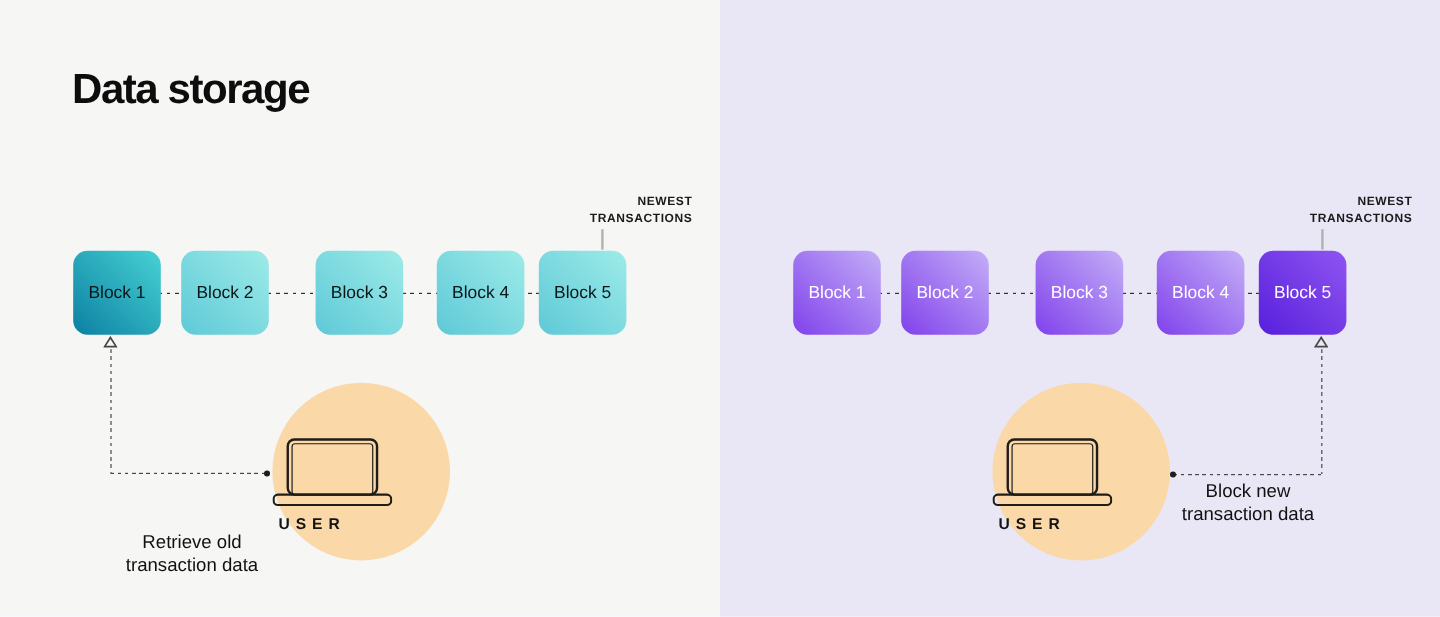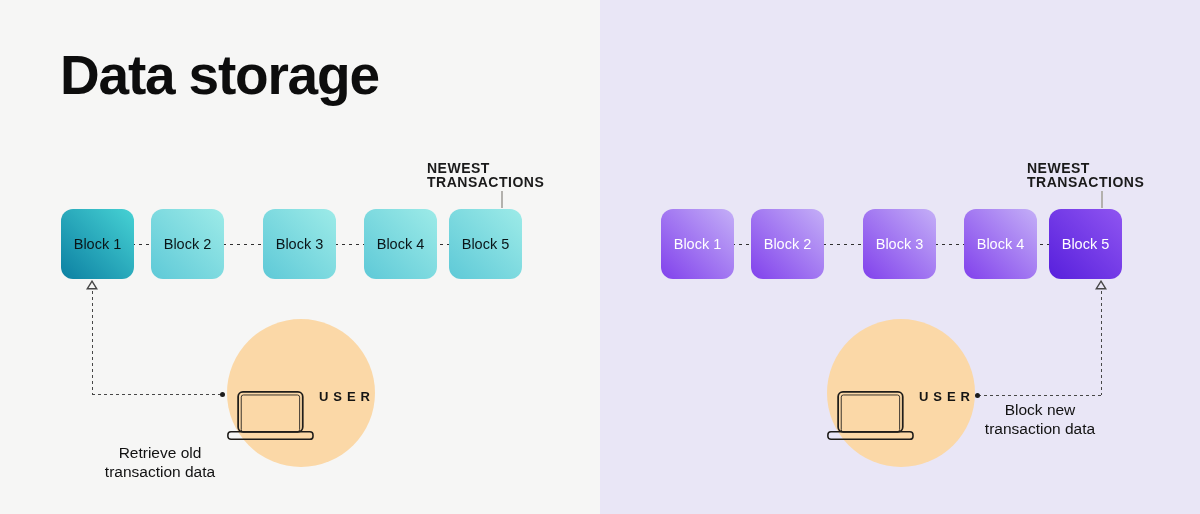--- a/index.html
+++ b/index.html
@@ -6,42 +6,42 @@
   .stage {
     position:relative; width:1200px; height:514px; overflow:hidden;
     font-family:"Liberation Sans", sans-serif;
   }
   .panel { position:absolute; top:0; width:600px; height:514px; }
   .panel.p0 { left:0; background:#f6f6f5; }
   .panel.p1 { left:600px; background:#e9e6f6; }
 
   .title {
     position:absolute; left:60px; top:47px; margin:0;
-    font-size:55px; line-height:56px; font-weight:700;
+    font-size:35px; line-height:56px; font-weight:700;
     letter-spacing:-1.2px; color:#0d0d0d;
   }
 
   .chain {
     position:absolute; left:97px; top:244px; width:405px; height:1px; z-index:1;
     background:repeating-linear-gradient(90deg,#2f2f2f 0 3px,transparent 3px 7px);
   }
   .block {
     position:absolute; top:209px; width:73px; height:70px; border-radius:12px;
     display:flex; align-items:center; justify-content:center;
     font-size:14.5px; font-weight:400; z-index:2;
   }
   .p0 .block { background:linear-gradient(225deg,#9debe8,#5ec9d7); color:#0a1518; }
   .p0 .block.hl { background:linear-gradient(225deg,#47d2d4,#0c80a2); }
   .p1 .block { background:linear-gradient(225deg,#c4aff7,#8141ec); color:#ffffff; }
   .p1 .block.hl { background:linear-gradient(225deg,#8f55f1,#571fdc); }
   .b1{left:61px}.b2{left:151px}.b3{left:263px}.b4{left:364px}.b5{left:449px}
 
   .newest {
-    position:absolute; left:427px; top:162px; width:150px; text-align:left;
-    font-size:14px; font-weight:600; letter-spacing:0.5px; line-height:13.5px; color:#1a1a1a;
+    position:absolute; left:427px; top:162px; width:150px; text-align:right;
+    font-size:10px; font-weight:600; letter-spacing:0.5px; line-height:13.5px; color:#1a1a1a;
   }
   .stub { position:absolute; left:501px; top:191px; width:2px; height:17px; background:#b3b1ad; }
 
   .conn { position:absolute; z-index:1; }
   .conn.v { width:1px; background:repeating-linear-gradient(180deg,#474747 0 3px,transparent 3px 6px); }
   .conn.h { height:1px; background:repeating-linear-gradient(90deg,#474747 0 3px,transparent 3px 6px); }
   .p0 .conn.v { left:92px;  top:291px; height:103px; }
   .p0 .conn.h { left:92px;  top:394px; width:129px; }
   .p1 .conn.v { left:501px; top:291px; height:104px; }
   .p1 .conn.h { left:378px; top:395px; width:124px; }
@@ -50,21 +50,21 @@
   .p0 .arrowhead { left:86px;  top:280px; }
   .p1 .arrowhead { left:495px; top:280px; }
 
   .dot { position:absolute; width:5px; height:5px; border-radius:50%; background:#1c1c1c; z-index:1; }
   .p0 .dot { left:220px; top:392px; }
   .p1 .dot { left:375px; top:393px; }
 
   .user {
     position:absolute; left:227px; top:319px; width:148px; height:148px;
     border-radius:50%; background:#fbd8a7;
-    display:flex; flex-direction:row; align-items:center; z-index:2;
+    display:flex; flex-direction:column; z-index:2;
   }
   .laptop { margin-top:46px; display:block; }
   .user-label {
     margin-top:6px; font-size:13px; font-weight:700;
     letter-spacing:5px; text-indent:5px; color:#141414;
   }
 
   .action {
     position:absolute; width:220px; text-align:center;
     font-size:15.5px; line-height:19px; color:#111111; z-index:2;

